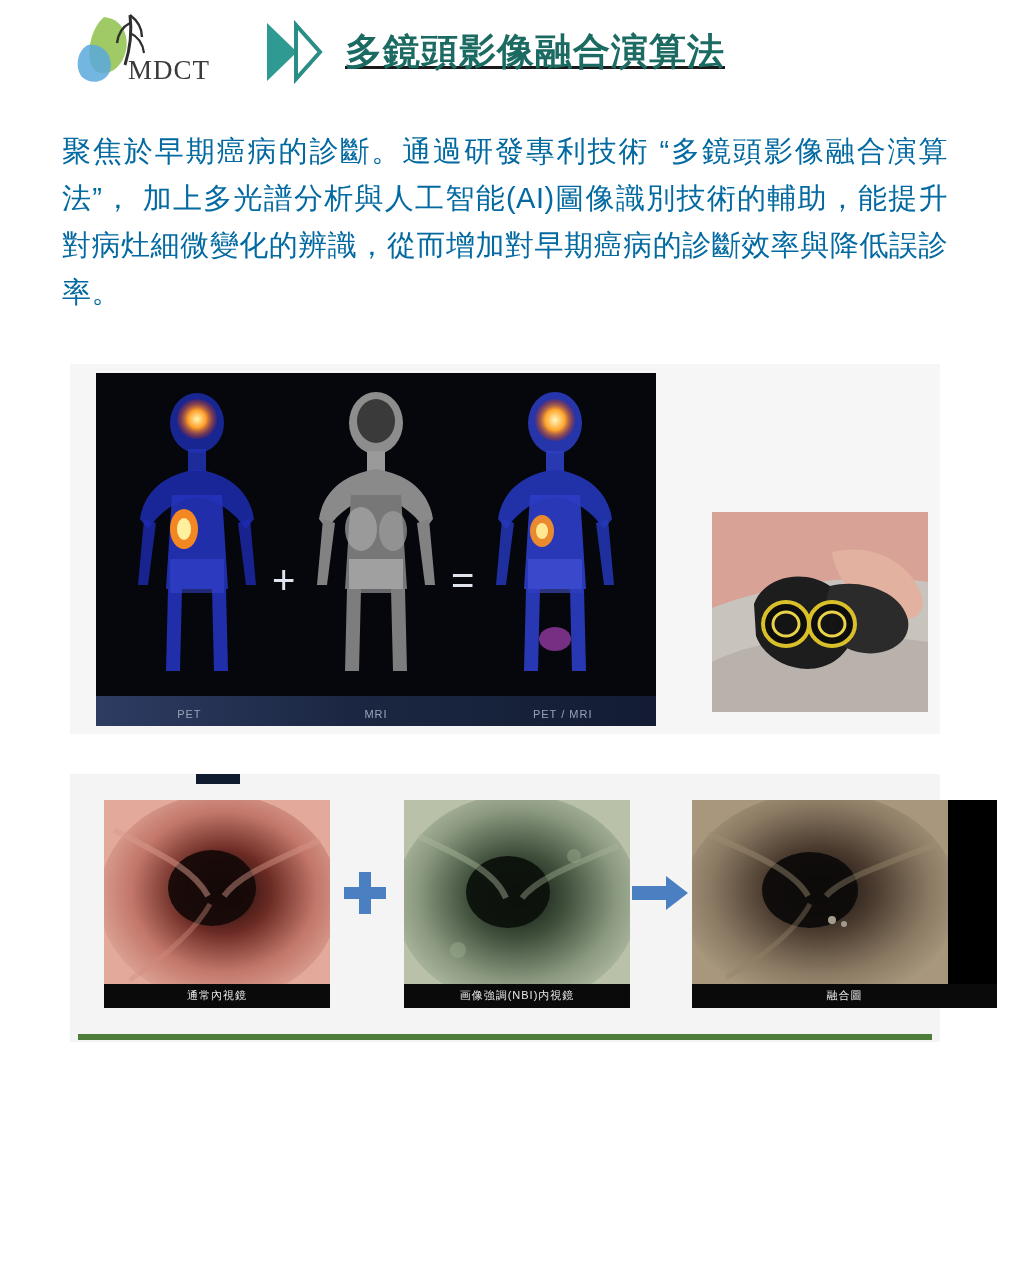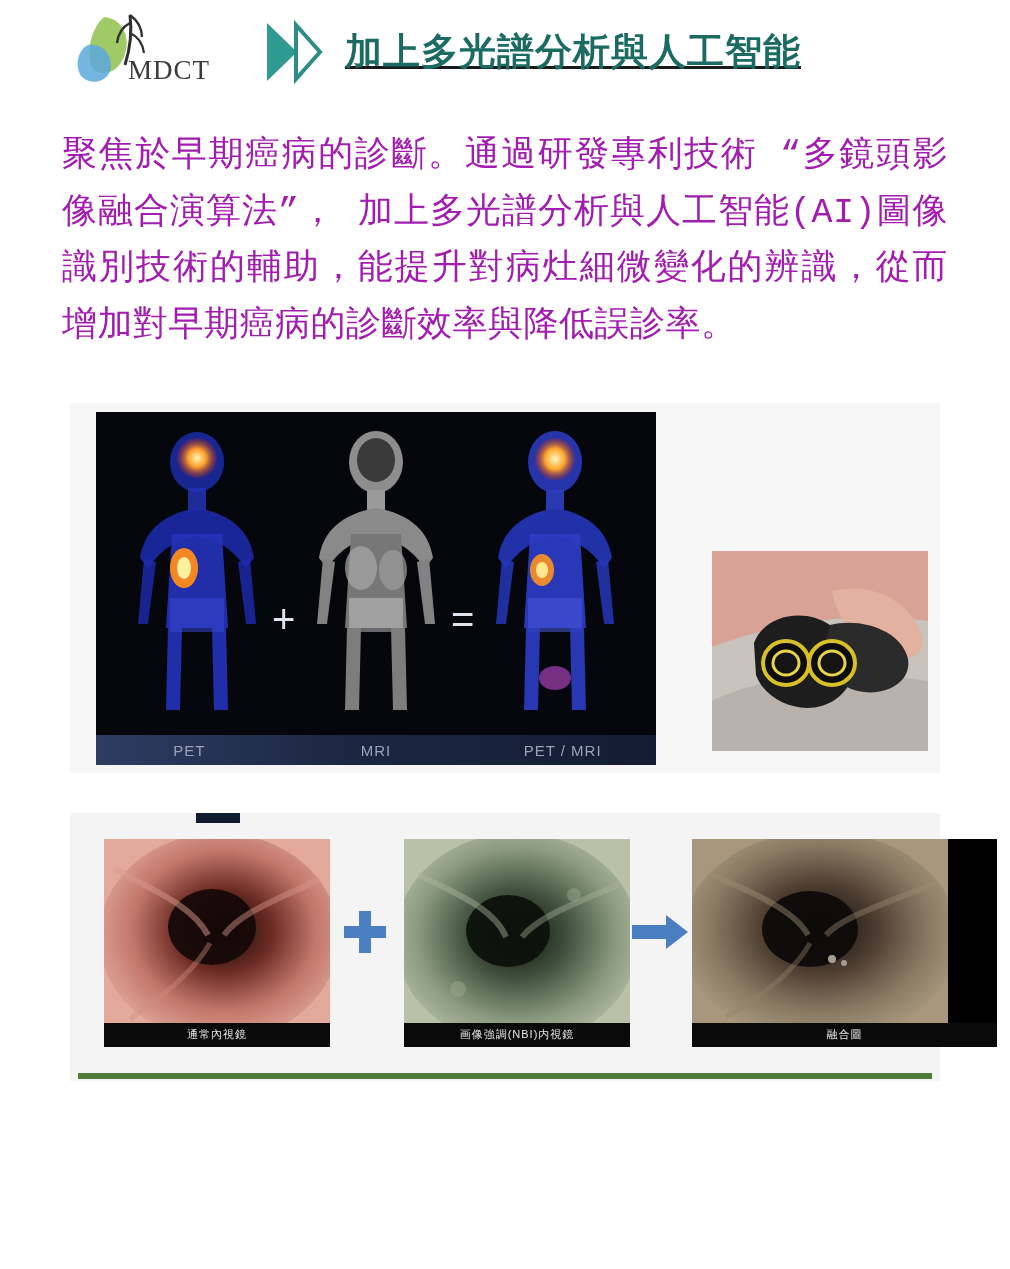--- a/index.html
+++ b/index.html
@@ -53,25 +53,25 @@
     font-size: 37px;
     font-weight: bold;
     letter-spacing: 1px;
     color: #1b6b63;
     white-space: nowrap;
   }
 
   
   .body-text {
     margin: 32px 62px 0 62px;
-    font-family: Liberation Mono, monospace;
-    font-size: 35px;
+    font-family: Liberation Sans, sans-serif;
+    font-size: 29px;
     line-height: 1.62;
     letter-spacing: 0.5px;
-    color: #a21caf;
+    color: #0369a1;
     text-align: justify;
     text-justify: inter-character;
   }
 
   
   .figure-row-1 {
     position: relative;
     margin: 48px 70px 0 70px;
     height: 370px;
     background: #f6f6f6;
@@ -90,21 +90,21 @@
     position: absolute;
     left: 0; right: 0; bottom: 0;
     height: 30px;
     background: linear-gradient(to right, #2e3c63 0%, #1b2742 45%, #131c33 100%);
   }
   .pet-labels {
     position: absolute;
     left: 0; right: 0; bottom: 6px;
     display: flex;
     color: #9aa3b5;
-    font-size: 15px;
+    font-size: 11px;
     letter-spacing: 1px;
     font-family: "Liberation Sans", sans-serif;
   }
   .pet-labels span { flex: 1; text-align: center; }
 
   .scan {
     position: absolute;
     top: 16px;
     width: 150px;
     height: 300px;
@@ -220,21 +220,21 @@
       </svg>
     </div>
 
     <div class="chev">
       <svg width="62" height="66" viewBox="0 0 62 66" xmlns="http://www.w3.org/2000/svg">
         <polygon points="4,4 34,33 4,62" fill="#2f9a92"></polygon>
         <polygon points="33,6 57,33 33,60" fill="none" stroke="#2a8d86" stroke-width="4"></polygon>
       </svg>
     </div>
 
-    <div class="header-title">加上多光譜分析與人工智能</div>
+    <div class="header-title">多鏡頭影像融合演算法</div>
   </div>
 
   <div class="body-text">聚焦於早期癌病的診斷。通過研發專利技術 “多鏡頭影像融合演算法”， 加上多光譜分析與人工智能(AI)圖像識別技術的輔助，能提升對病灶細微變化的辨識，從而增加對早期癌病的診斷效率與降低誤診率。</div>
 
   <div class="figure-row-1">
 
     <div class="pet-panel">
 
       <div class="scan scan-1">
         <svg width="150" height="300" viewBox="0 0 150 300" xmlns="http://www.w3.org/2000/svg">

